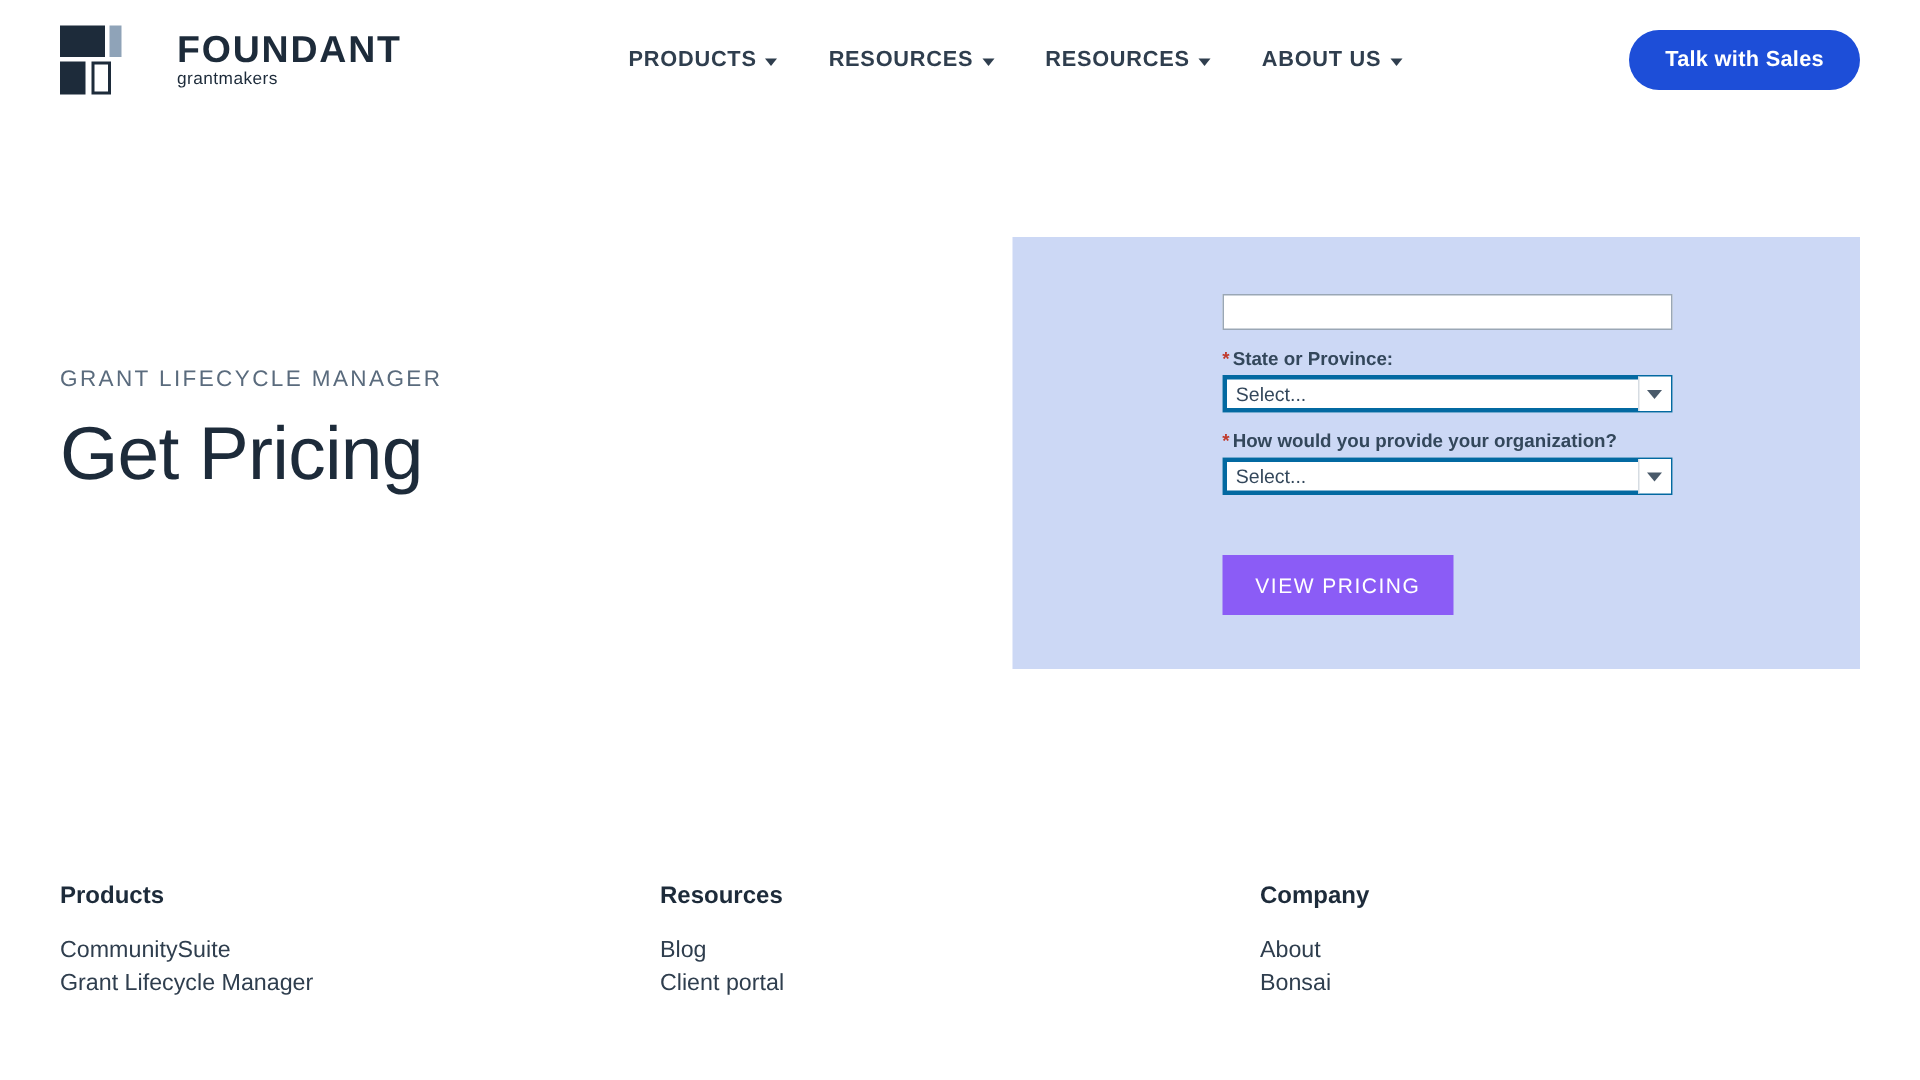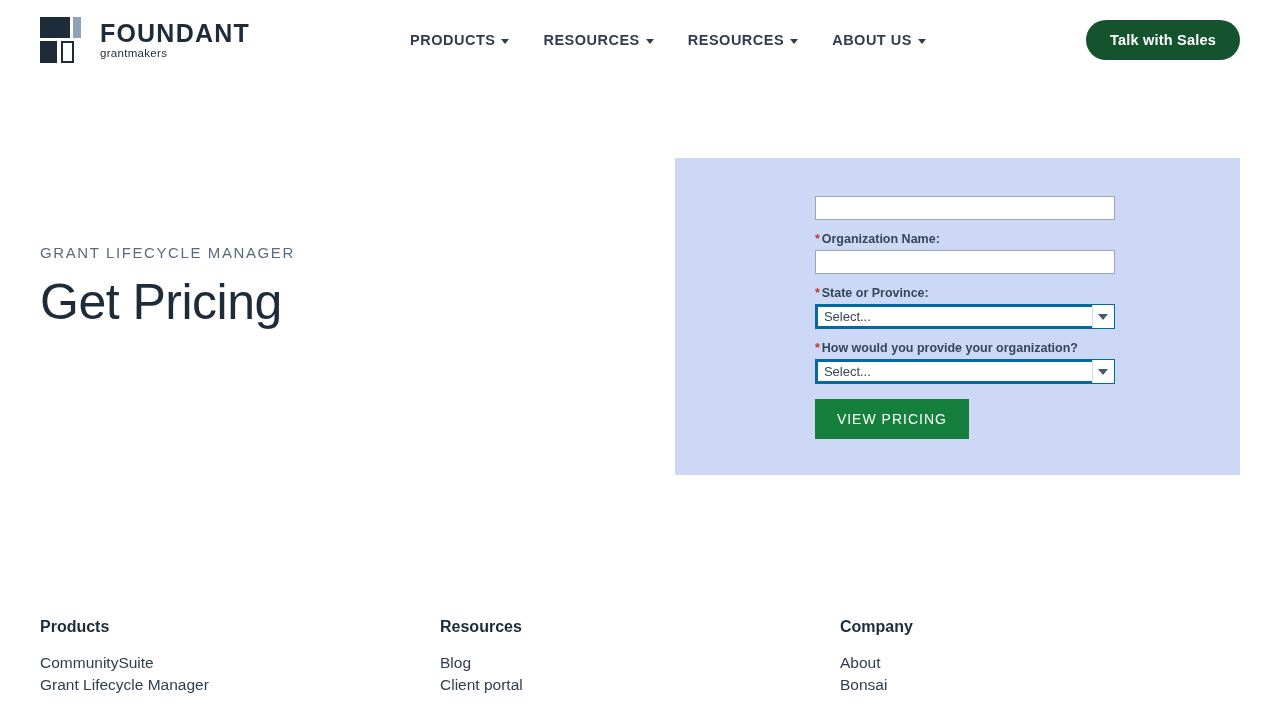--- a/index.html
+++ b/index.html
@@ -18,21 +18,21 @@
   .header {
     height: 80px;
     display: flex;
     align-items: center;
     padding: 0 40px;
     background: #ffffff;
   }
   .logo {
     display: flex;
     align-items: center;
-    gap: 8px;
+    gap: 26px;
     flex: 0 0 auto;
   }
   .logo-mark {
     width: 52px;
     height: 46px;
     position: relative;
   }
   .logo-mark .lm-a {
     position: absolute;
     left: 0; top: 0;
@@ -93,21 +93,21 @@
   .caret {
     width: 0; height: 0;
     border-left: 4.5px solid transparent;
     border-right: 4.5px solid transparent;
     border-top: 5px solid #2f3e4e;
     display: inline-block;
     margin-top: 2px;
   }
   .cta {
     flex: 0 0 auto;
-    background: #14532d;
+    background: #1d4ed8;
     color: #ffffff;
     font-size: 14.5px;
     font-weight: 700;
     padding: 12px 24px;
     border-radius: 22px;
     border: none;
     cursor: pointer;
     letter-spacing: 0.2px;
   }
 
@@ -206,22 +206,22 @@
     pointer-events: none;
   }
   .select-arrow i {
     width: 0; height: 0;
     border-left: 5px solid transparent;
     border-right: 5px solid transparent;
     border-top: 6px solid #4a5a6a;
     display: block;
   }
   .submit-btn {
-    margin-top: 3px;
-    background: #15803d;
+    margin-top: 28px;
+    background: #8b5cf6;
     color: #ffffff;
     border: none;
     font-size: 14px;
     letter-spacing: 1px;
     font-weight: 400;
     padding: 12px 22px;
     cursor: pointer;
     font-family: "Liberation Sans", sans-serif;
   }
 
@@ -293,26 +293,20 @@
     <h1 class="hero-title">Get Pricing</h1>
   </div>
 
   <div class="form-card">
     <div class="form-inner">
 
       <div class="field">
         <input class="text-input" type="text" placeholder="" style="">
       </div>
 
-      <div class="field">
-        <label class="field-label">
-          <span class="req">*</span><span>Organization Name:</span>
-        </label>
-        <input class="text-input" type="text" placeholder="" style="">
-      </div>
 
       <div class="field">
         <label class="field-label">
           <span class="req">*</span><span>State or Province:</span>
         </label>
         <div class="select-wrap">
           <div class="select-input">Select...</div>
           <span class="select-arrow">
               <i></i>
             </span>

